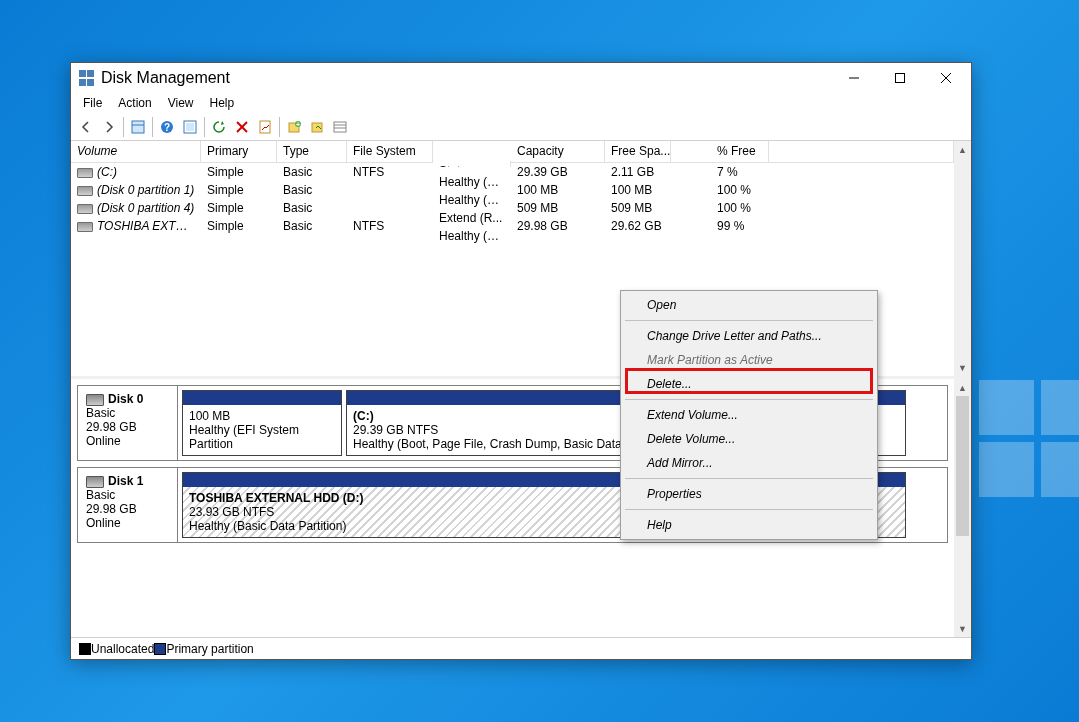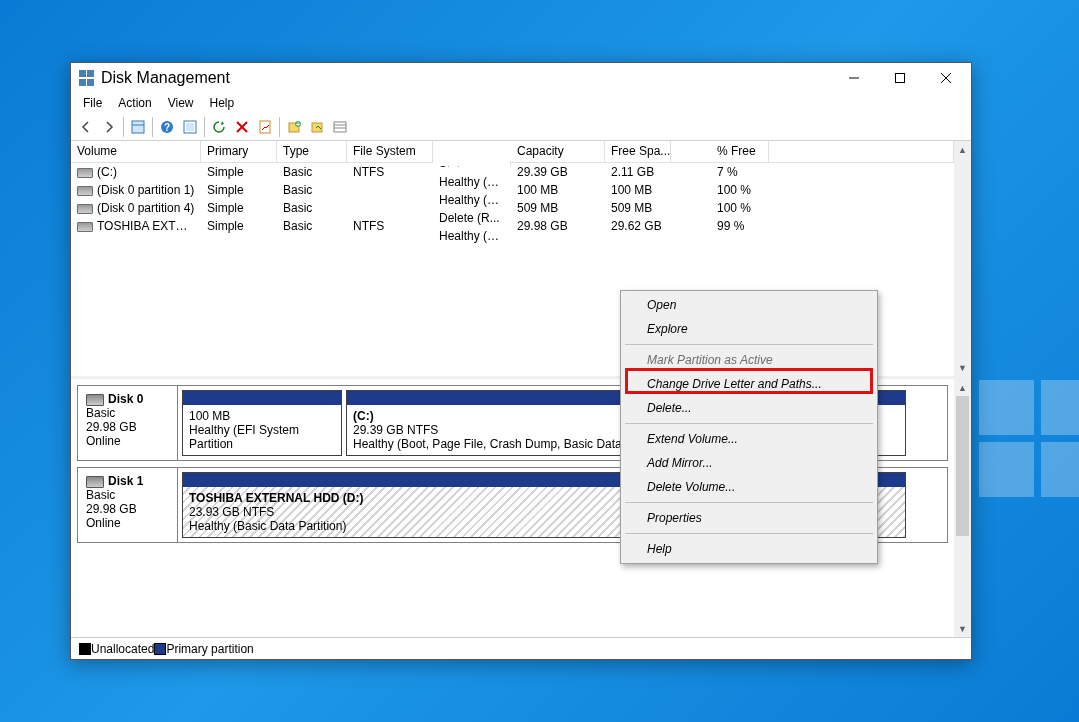--- a/index.html
+++ b/index.html
@@ -26,21 +26,21 @@
 .volume-list{height:238px;border-bottom:3px solid #f0f0f0;overflow:hidden;position:relative;}
 .volume-list .scroll-track{position:absolute;right:0;top:0;bottom:0;width:17px;background:#f0f0f0;display:flex;flex-direction:column;}
 .volume-list .scroll-track .arr{height:17px;display:flex;align-items:center;justify-content:center;color:#606060;font-size:9px;cursor:pointer;}
 .vl-header{display:flex;height:22px;background:#fff;border-bottom:1px solid #e0e0e0;padding-right:17px;}
 .vl-header .col{border-right:1px solid #e0e0e0;padding:3px 6px;background:#fff;white-space:nowrap;overflow:hidden;}
 .vl-body{padding-right:17px;}
 .vl-row{display:flex;height:18px;align-items:center;cursor:pointer;}
 .vl-row .cell{padding:0 6px;white-space:nowrap;overflow:hidden;text-overflow:ellipsis;}
 .drive-ico{width:16px;height:10px;background:linear-gradient(#9a9a9a,#cfcfcf);border-radius:1px;display:inline-block;margin-right:4px;vertical-align:middle;position:relative;border:1px solid #6e6e6e;}
 
-.c0{width:130px;}.c1{width:76px;}.c2{width:70px;}.c3{width:86px;}
+.c0{width:130px;font-style:italic;}.c1{width:76px;}.c2{width:70px;}.c3{width:86px;}
 .c4{width:78px;margin-top:20px;}.c5{width:94px;}.c6{width:66px;}.c7{width:58px;margin-left:40px;}.c8{flex:1;}
 
 .disk-panel{flex:1;overflow:hidden;position:relative;padding-right:17px;}
 .disk-panel .scroll-track{position:absolute;right:0;top:0;bottom:0;width:17px;background:#f0f0f0;display:flex;flex-direction:column;}
 .disk-panel .scroll-track .arr{height:17px;display:flex;align-items:center;justify-content:center;color:#606060;font-size:9px;cursor:pointer;}
 .disk-panel .scroll-track .thumb{background:#cdcdcd;height:140px;margin:0 2px;}
 
 .disk-block{display:flex;border:1px solid #808080;margin:6px 6px 0 6px;background:#fff;}
 .disk-label{width:100px;padding:6px 8px;background:#fff;border-right:1px solid #808080;}
 .disk-label .dname{font-weight:bold;}
@@ -212,21 +212,21 @@
             <div class="cell c4">Healthy (E...</div>
             <div class="cell c5">100 MB</div>
             <div class="cell c6">100 MB</div>
             <div class="cell c7">100 %</div>
           </div>
           <div class="vl-row">
             <div class="cell c0"><span class="drive-ico"></span><span>(Disk 0 partition 4)</span></div>
             <div class="cell c1">Simple</div>
             <div class="cell c2">Basic</div>
             <div class="cell c3"></div>
-            <div class="cell c4">Delete (R...</div>
+            <div class="cell c4">Extend (R...</div>
             <div class="cell c5">509 MB</div>
             <div class="cell c6">509 MB</div>
             <div class="cell c7">100 %</div>
           </div>
           <div class="vl-row">
             <div class="cell c0"><span class="drive-ico"></span><span>TOSHIBA EXTERN...</span></div>
             <div class="cell c1">Simple</div>
             <div class="cell c2">Basic</div>
             <div class="cell c3">NTFS</div>
             <div class="cell c4">Healthy (B...</div>
@@ -302,27 +302,26 @@
       <span class="swatch" style="background:#1e3a8a"></span>
       <span>Primary partition</span>
     </div>
 
   </div>
 
 </div>
 
 <div class="ctx-menu">
   <div class="citem">Open</div>
-  <div class="citem">Explore</div>
   <div class="csep"></div>
+  <div class="citem">Change Drive Letter and Paths...</div>
   <div class="citem disabled">Mark Partition as Active</div>
-  <div class="citem">Change Drive Letter and Paths...</div>
   <div class="citem">Delete...</div>
   <div class="csep"></div>
   <div class="citem">Extend Volume...</div>
+  <div class="citem">Delete Volume...</div>
   <div class="citem">Add Mirror...</div>
-  <div class="citem">Delete Volume...</div>
   <div class="csep"></div>
   <div class="citem">Properties</div>
   <div class="csep"></div>
   <div class="citem">Help</div>
   <div class="highlight" style="left:4px;top:77px;width:248px;height:26px;"></div>
 </div>
 
 </body></html>

